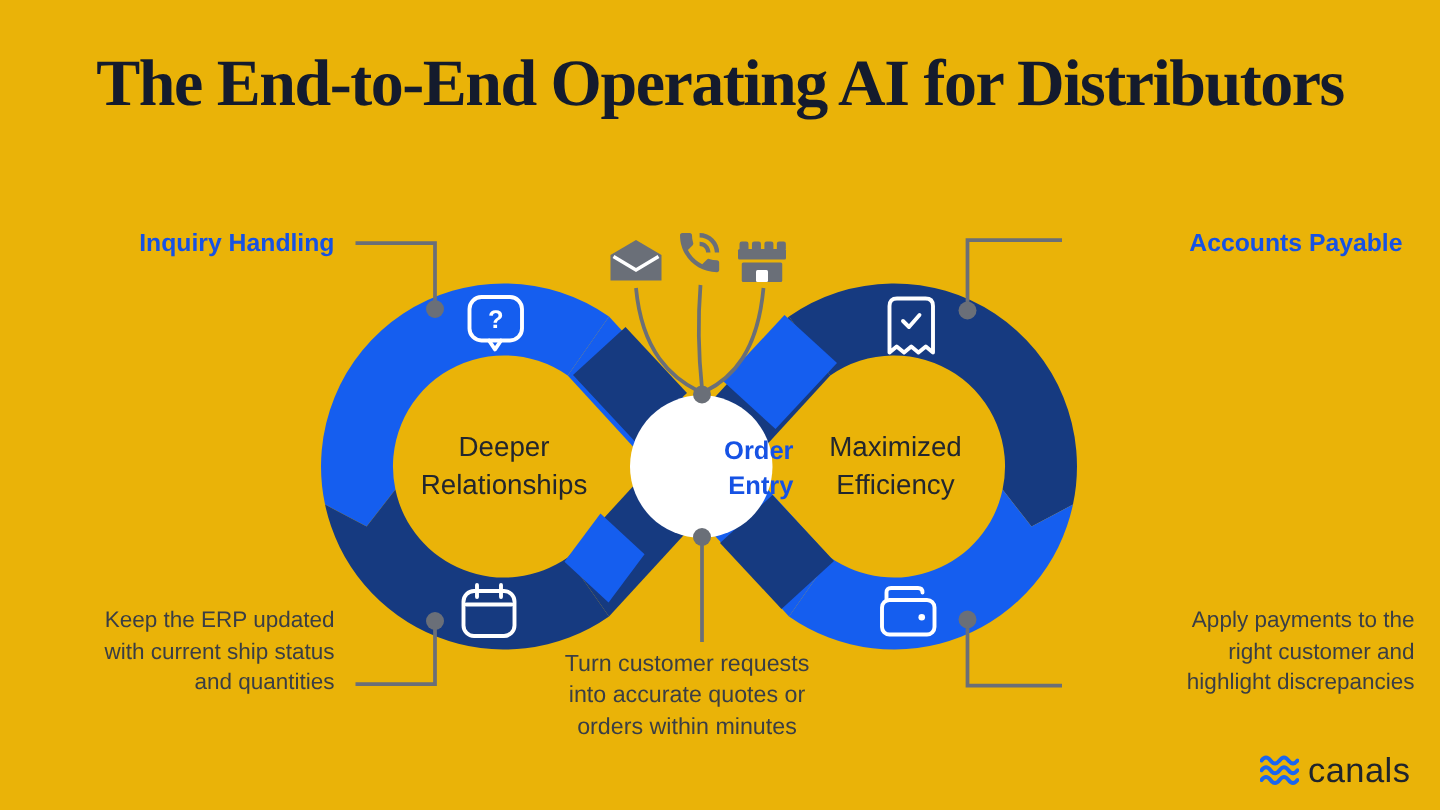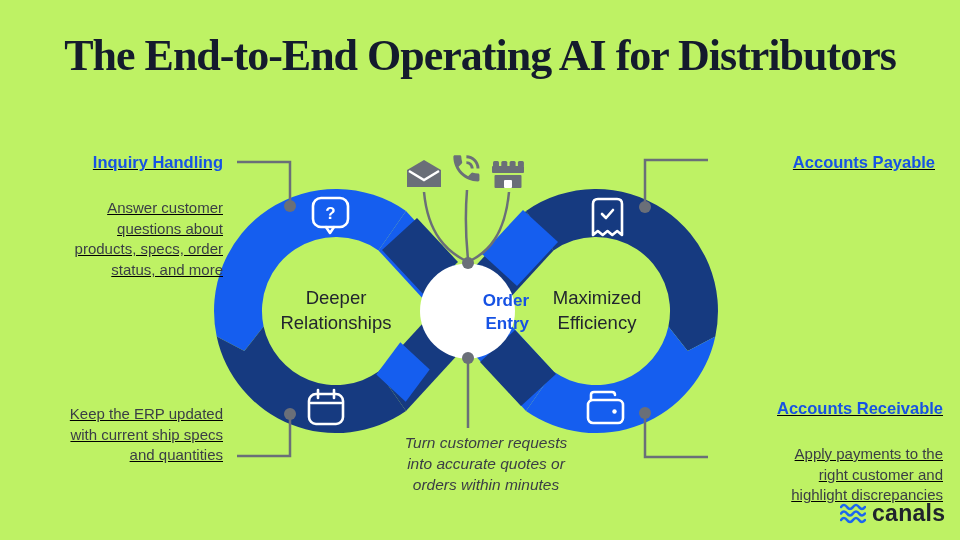--- a/index.html
+++ b/index.html
@@ -1,35 +1,35 @@
 <!DOCTYPE html>
 <html style="--bright-blue: #155EEF; --navy-blue: #163A80; --heading-blue: #1652E4; --title-color: #141B2D; --body-text: #3A3E45; --connector-gray: #6A6F78;"><head>
 <meta charset="utf-8">
 <style>
   html,body{margin:0;padding:0;background:#fff;}
-  .canvas{position:relative;width:960px;height:540px;background:#bef264;overflow:hidden;
+  .canvas{position:relative;width:960px;height:540px;background:#eab308;overflow:hidden;
           font-family:"Liberation Sans",sans-serif;}
   .title{position:absolute;top:30px;left:0;width:960px;text-align:center;
          font-family:"Liberation Serif",serif;font-weight:700;font-size:44px;
          letter-spacing:-1px;color:var(--title-color);}
   svg.diagram{position:absolute;left:0;top:0;}
   .c-blue{fill:var(--bright-blue);}
   .c-navy{fill:var(--navy-blue);}
-  .callout{position:absolute;white-space:pre-line;text-decoration:underline;}
+  .callout{position:absolute;white-space:pre-line;}
   .callout .heading{font-weight:700;font-size:16.5px;line-height:22px;color:var(--heading-blue);}
   .callout .body{font-size:15px;line-height:20.5px;color:var(--body-text);margin-top:7px;}
   .align-right{text-align:right;}
   .align-left{text-align:right;}
   .loop-label{position:absolute;text-align:center;white-space:pre-line;
               font-size:18.5px;line-height:25px;color:#22262E;}
   .center-label{position:absolute;text-align:right;white-space:pre-line;
                 font-size:17px;line-height:23px;font-weight:700;color:var(--heading-blue);}
   .note{position:absolute;text-align:center;white-space:pre-line;
         font-size:15.5px;line-height:21px;color:var(--body-text);}
-  .logo{position:absolute;left:840px;top:500px;display:flex;align-items:center;gap:6px;font-weight:bold;}
+  .logo{position:absolute;left:840px;top:500px;display:flex;align-items:center;gap:6px;}
   .logo .brand{font-size:23px;color:#20242C;letter-spacing:.3px;}
 </style>
 </head>
 <body>
 
 <div class="canvas">
 
   <div class="title">The End-to-End Operating AI for Distributors</div>
 
   <svg class="diagram" width="960" height="540" viewBox="0 0 960 540">
@@ -115,50 +115,45 @@
       <g transform="translate(588,390)">
         <path d="M3,10 L3,5 Q3,2 6,2 L24,2 Q27,2 27,5"></path>
         <rect x="0" y="10" width="35" height="23" rx="5"></rect>
         <circle cx="26.5" cy="21.5" r="2.2" fill="#ffffff" stroke="none"></circle>
       </g>
     </g>
   </svg>
 
   <div class="callout align-right" style="left:20px;top:133px;width:203px;">
     <div class="heading">Inquiry Handling</div>
-    <div class="body">Answer customer
-questions about
-products, specs, order
-status, and more</div>
   </div>
 
   <div class="callout align-right" style="left:20px;top:379px;width:203px;">
     <div class="body">Keep the ERP updated
-with current ship specs
+with current ship status
 and quantities</div>
   </div>
 
   <div class="callout align-left" style="left:720px;top:133px;width:215px;">
     <div class="heading">Accounts Payable</div>
   </div>
 
   <div class="callout align-left" style="left:718px;top:379px;width:225px;">
-    <div class="heading">Accounts Receivable</div>
     <div class="body">Apply payments to the
 right customer and
 highlight discrepancies</div>
   </div>
 
   <div class="loop-label" style="left:236px;top:285px;width:200px;">Deeper
 Relationships</div>
   <div class="loop-label" style="left:497px;top:285px;width:200px;">Maximized
 Efficiency</div>
   <div class="center-label" style="left:407px;top:289px;width:122px;">Order
 Entry</div>
-  <div class="note" style="left:336px;top:432px;width:300px;font-style:italic;">Turn customer requests
+  <div class="note" style="left:308px;top:432px;width:300px;">Turn customer requests
 into accurate quotes or
 orders within minutes</div>
 
   <div class="logo">
     <svg width="26" height="21" viewBox="0 0 26 21">
       <g fill="none" stroke="#1B66F0" stroke-width="2.6" stroke-linecap="round">
         <path d="M1,4 q3,-4 6,0 t6,0 t6,0 t6,0"></path>
         <path d="M1,10.5 q3,-4 6,0 t6,0 t6,0 t6,0"></path>
         <path d="M1,17 q3,-4 6,0 t6,0 t6,0 t6,0"></path>
       </g>

